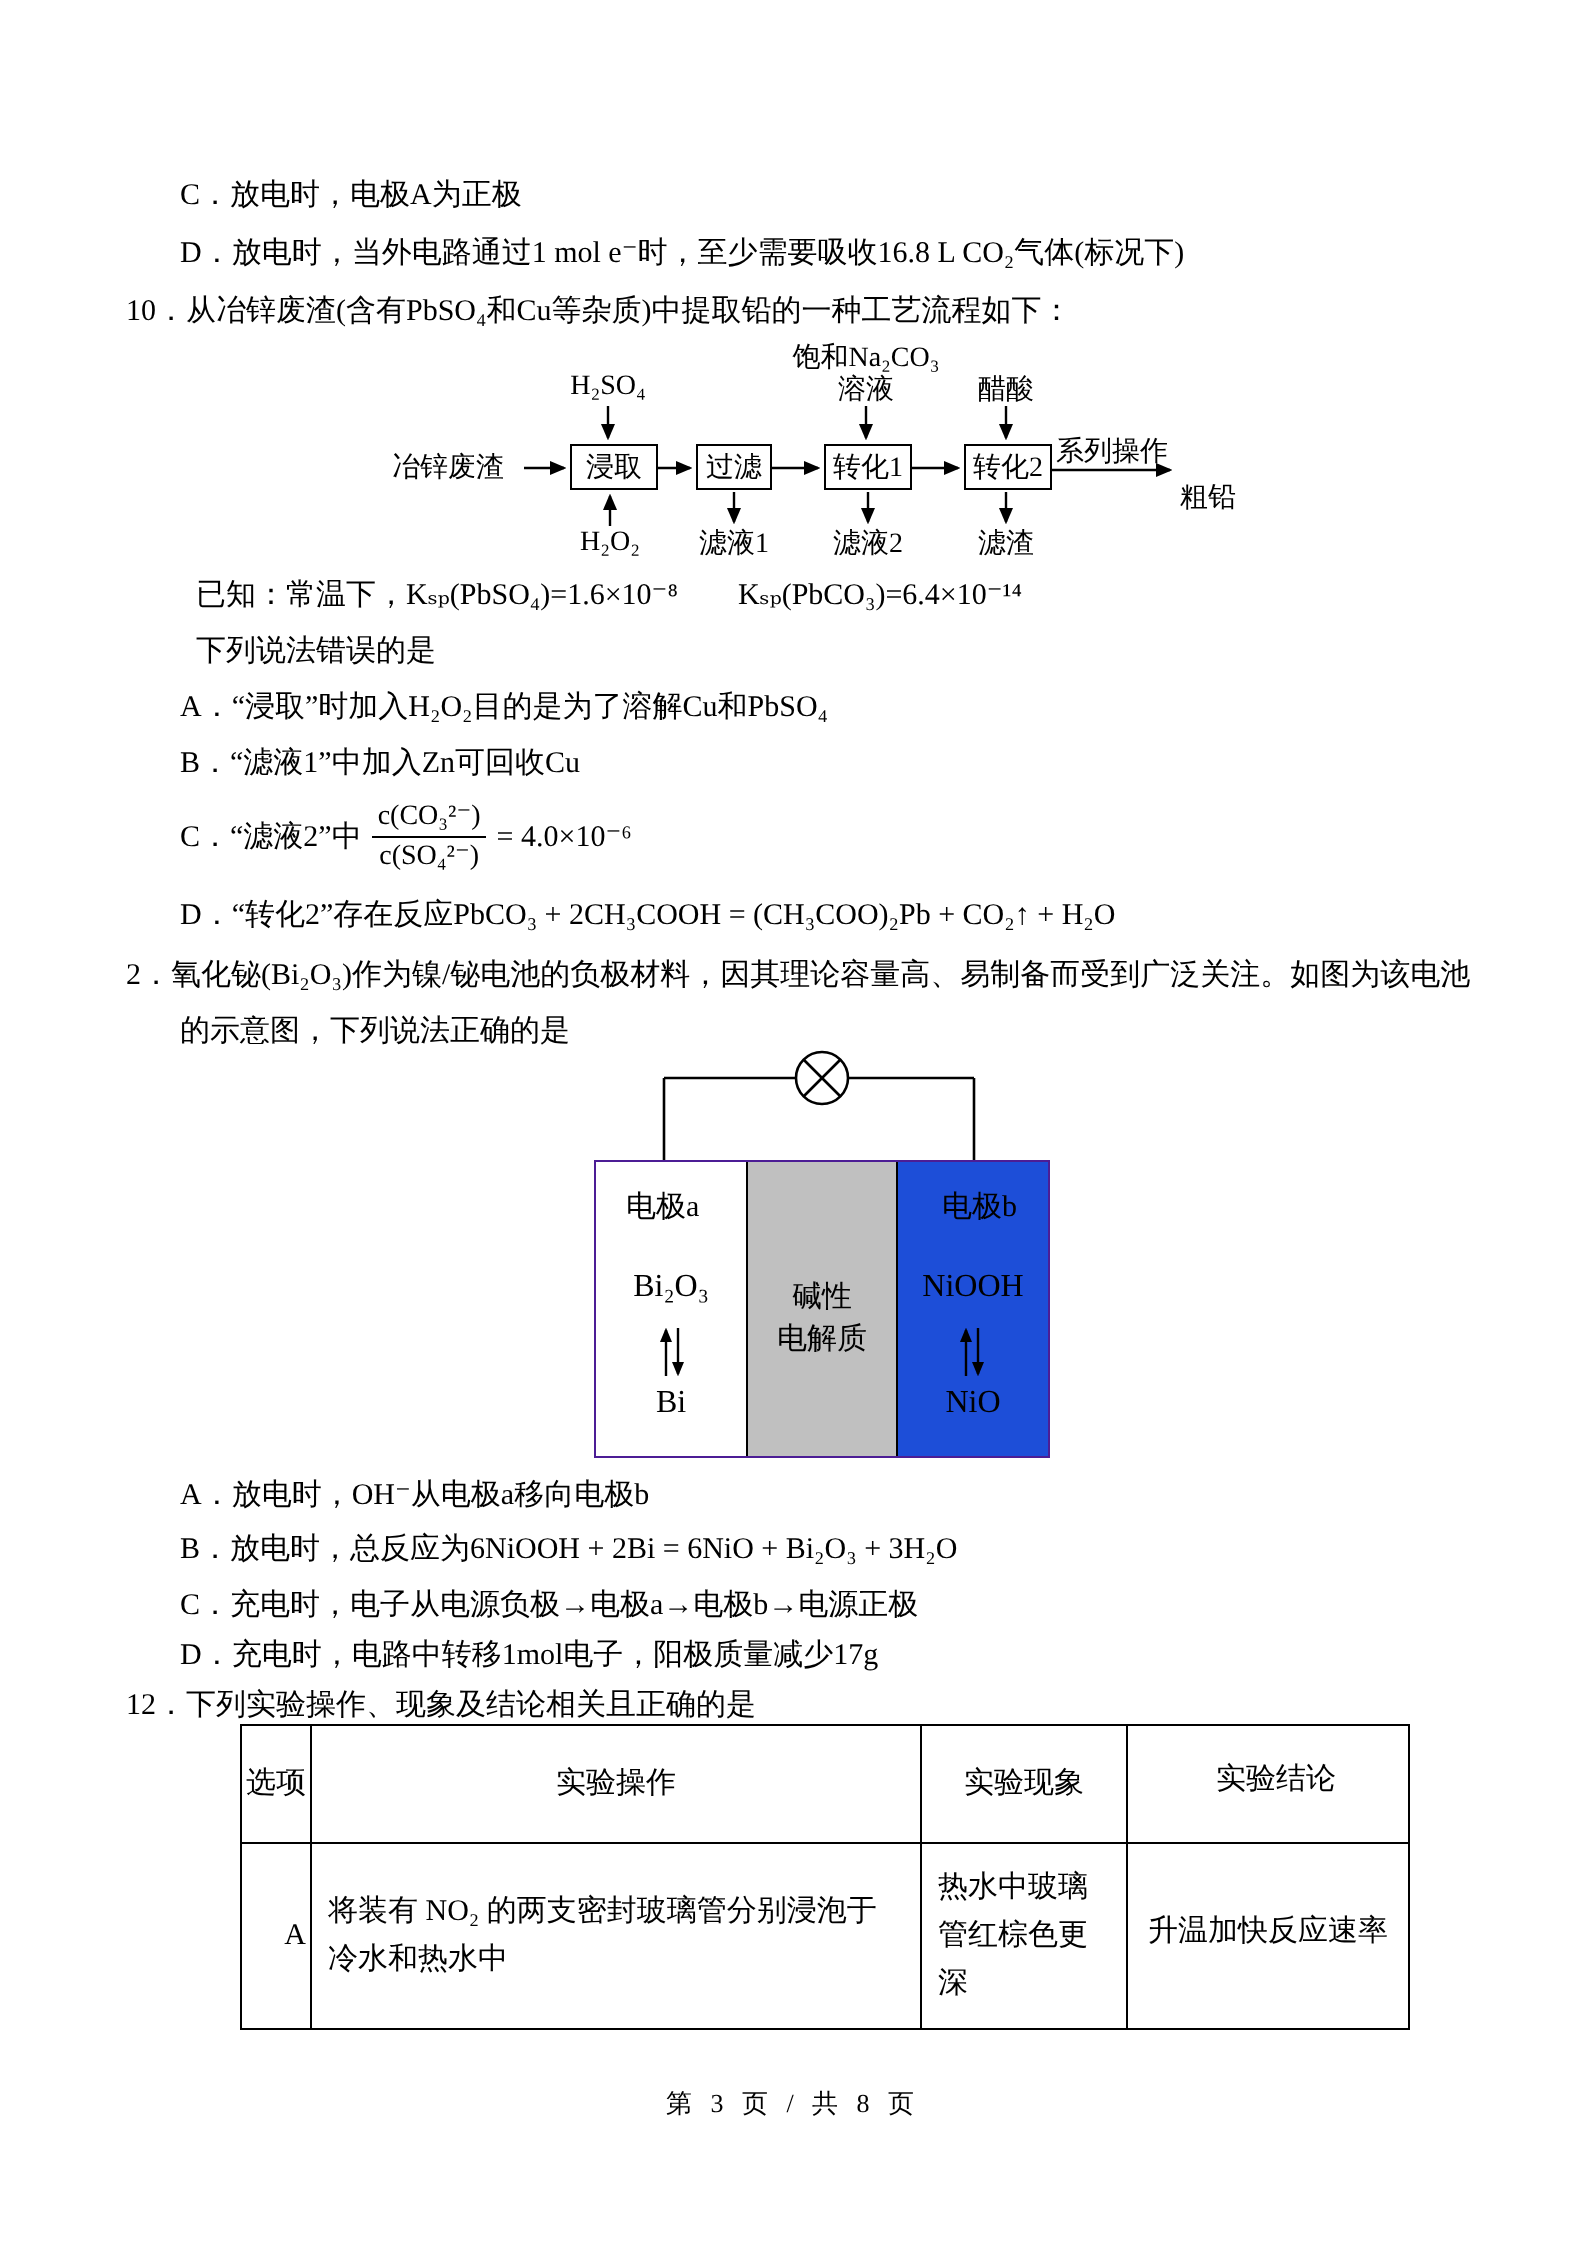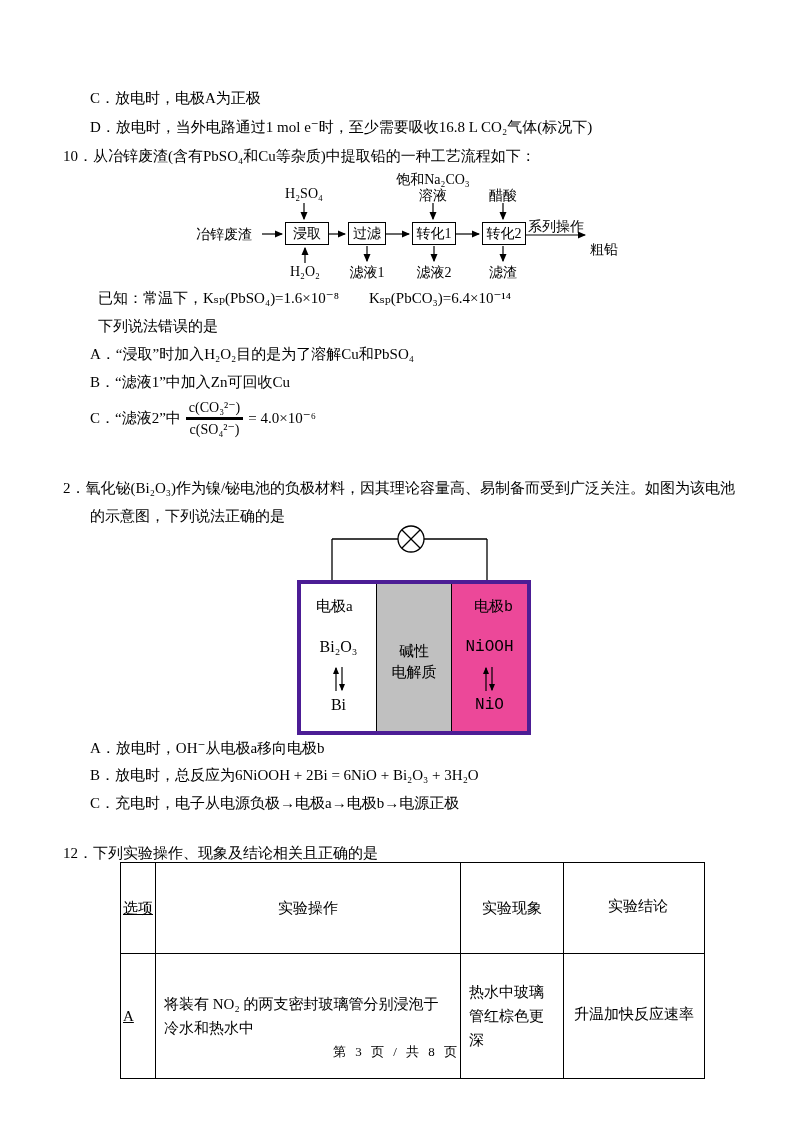--- a/index.html
+++ b/index.html
@@ -10,38 +10,38 @@
   .opt{left:90px;}
   
   .flow{position:absolute;left:170px;top:172px;width:478px;height:115px;}
   .flow svg{position:absolute;left:0;top:0;}
   .fbox{position:absolute;border:1px solid #000;background:#fff;display:flex;align-items:center;
         justify-content:center;font-size:14px;height:23px;box-sizing:border-box;}
   .flabel{position:absolute;font-size:14px;text-align:center;line-height:15px;white-space:nowrap;}
   
   .bat{position:absolute;left:295px;top:522px;width:240px;height:210px;}
   .bat svg.wires{position:absolute;left:0;top:0;}
-  .batbox{position:absolute;left:2px;top:58px;width:226px;height:147px;border:4px solid #4c1d95;display:flex;}
+  .batbox{position:absolute;left:2px;top:58px;width:226px;height:147px;border:1px solid #4c1d95;display:flex;}
   .bcell{position:relative;height:100%;box-sizing:border-box;font-size:15px;}
   .bcell.a{width:76px;border-right:1px solid #000;background:#fff;}
   .bcell.mid{width:75px;border-right:1px solid #000;background:#c0c0c0;}
-  .bcell.b{width:75px;background:#ec4899;font-family:Liberation Mono, monospace;}
+  .bcell.b{width:75px;background:#1d4ed8;}
   .bcell .abs{position:absolute;white-space:nowrap;}
   .bcell .cen{position:absolute;left:0;width:100%;text-align:center;white-space:nowrap;}
   .species{font-size:16px;}
   
   .cline{position:absolute;left:90px;top:394px;display:flex;align-items:center;font-size:15px;height:48px;}
   .frac{display:inline-block;text-align:center;font-size:14px;line-height:17px;margin:0 5px;}
-  .frac .num{border-bottom:3px solid #000000;padding:0 3px 1px 3px;}
+  .frac .num{border-bottom:1px solid #000000;padding:0 3px 1px 3px;}
   .frac .den{padding-top:1px;}
   
   .q12table{position:absolute;left:120px;top:862px;border-collapse:collapse;table-layout:fixed;}
   .q12table td{border:1px solid #000;font-size:15px;vertical-align:middle;padding:4px 8px;line-height:24px;}
   .q12table td.hdr{text-align:center;}
-  .q12table td.optcol{width:30px;text-align:left;padding:20px 2px;word-break:break-all;text-decoration:underline;}
+  .q12table td.optcol{width:30px;text-align:right;padding:4px 2px;word-break:break-all;}
   .q12table td.opcol{width:288px;}
   .q12table td.phcol{width:86px;}
   .q12table td.ccol{width:128px;padding:0 2px 4px 10px;}
   .q12table tr.hrow td{height:50px;}
   .q12table tr.drow td{height:84px;}
   .footer{position:absolute;left:0;right:0;top:1043px;text-align:center;font-size:13px;letter-spacing:3px;}
 </style>
 </head>
 <body>
 
@@ -96,20 +96,21 @@
   <div class="tline opt" style="top:344px">A．“浸取”时加入H₂O₂目的是为了溶解Cu和PbSO₄</div>
   <div class="tline opt" style="top:372px">B．“滤液1”中加入Zn可回收Cu</div>
   <div class="cline">
     <span>C．“滤液2”中</span>
     <span class="frac">
       <span class="num" style="display:block">c(CO₃²⁻)</span>
       <span class="den" style="display:block">c(SO₄²⁻)</span>
     </span>
     <span>= 4.0×10⁻⁶</span>
   </div>
+  <div class="tline opt" style="top:448px">D．“转化2”存在反应PbCO₃ + 2CH₃COOH = (CH₃COO)₂Pb + CO₂↑ + H₂O</div>
 
   <div class="tline indent2" style="top:478px">2．氧化铋(Bi₂O₃)作为镍/铋电池的负极材料，因其理论容量高、易制备而受到广泛关注。如图为该电池</div>
   <div class="tline opt" style="top:506px">的示意图，下列说法正确的是</div>
 
   <div class="bat">
     <svg class="wires" width="240" height="60">
       <g stroke="#000" stroke-width="1.3" fill="none">
         <line x1="37" y1="17" x2="103" y2="17"></line>
         <line x1="129" y1="17" x2="192" y2="17"></line>
         <line x1="37" y1="17" x2="37" y2="58"></line>
@@ -155,20 +156,21 @@
           </g>
         </svg>
         <div class="cen species" style="top:112px">NiO</div>
       </div>
     </div>
   </div>
 
   <div class="tline opt" style="top:738px">A．放电时，OH⁻从电极a移向电极b</div>
   <div class="tline opt" style="top:765px">B．放电时，总反应为6NiOOH + 2Bi = 6NiO + Bi₂O₃ + 3H₂O</div>
   <div class="tline opt" style="top:793px">C．充电时，电子从电源负极→电极a→电极b→电源正极</div>
+  <div class="tline opt" style="top:818px">D．充电时，电路中转移1mol电子，阳极质量减少17g</div>
 
   <div class="tline indent2" style="top:843px">12．下列实验操作、现象及结论相关且正确的是</div>
   <table class="q12table">
     <tbody>
         <tr class="hrow">
       <td class="hdr optcol">选项</td>
       <td class="hdr opcol">实验操作</td>
       <td class="hdr phcol">实验现象</td>
       <td class="hdr ccol" style="text-align:center">实验结论</td>
     </tr>

